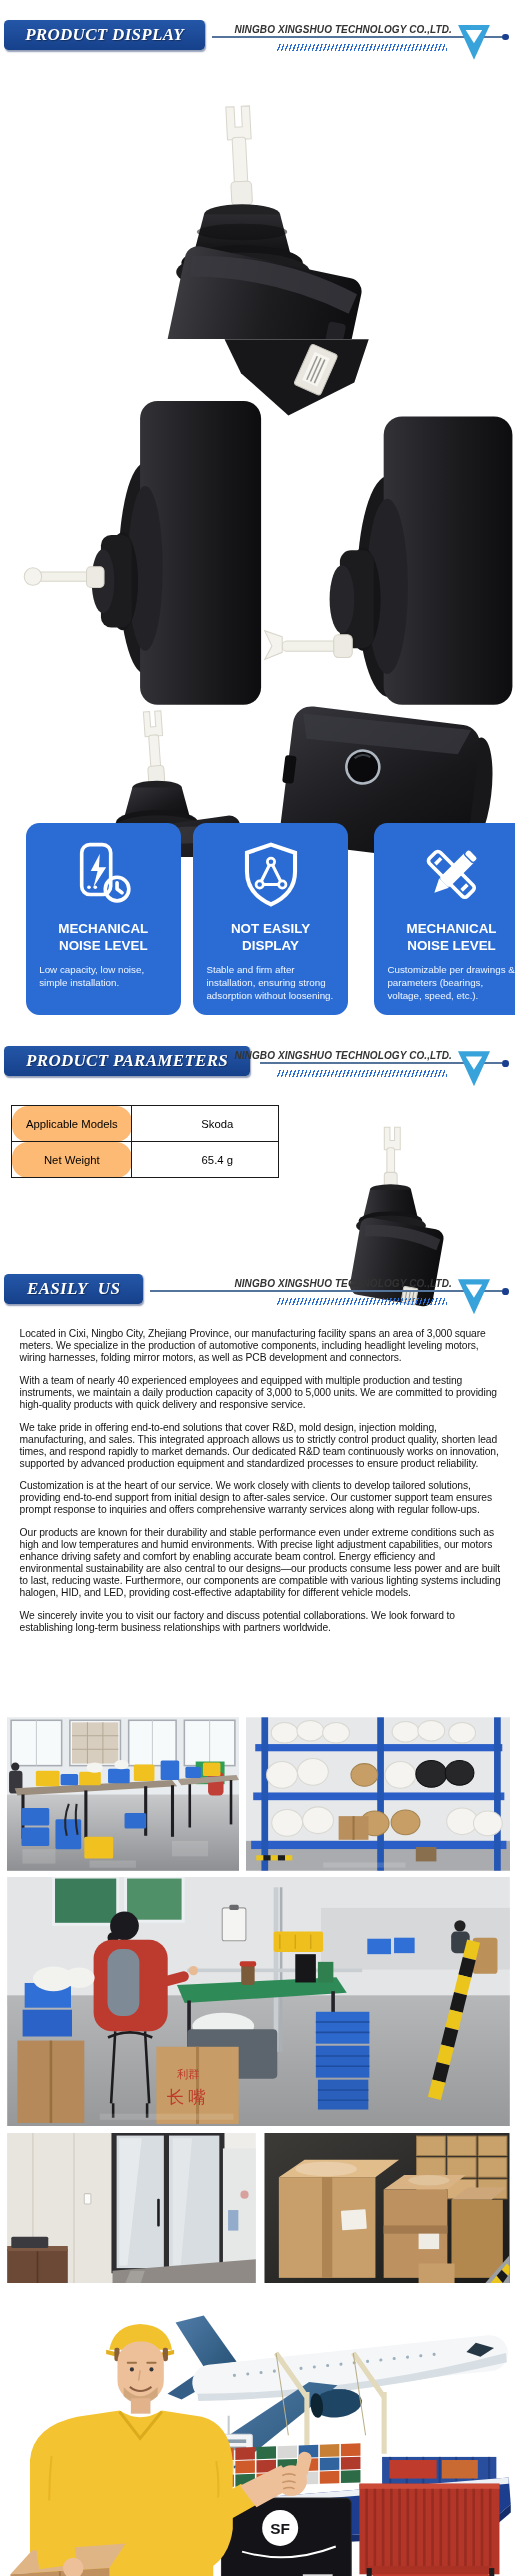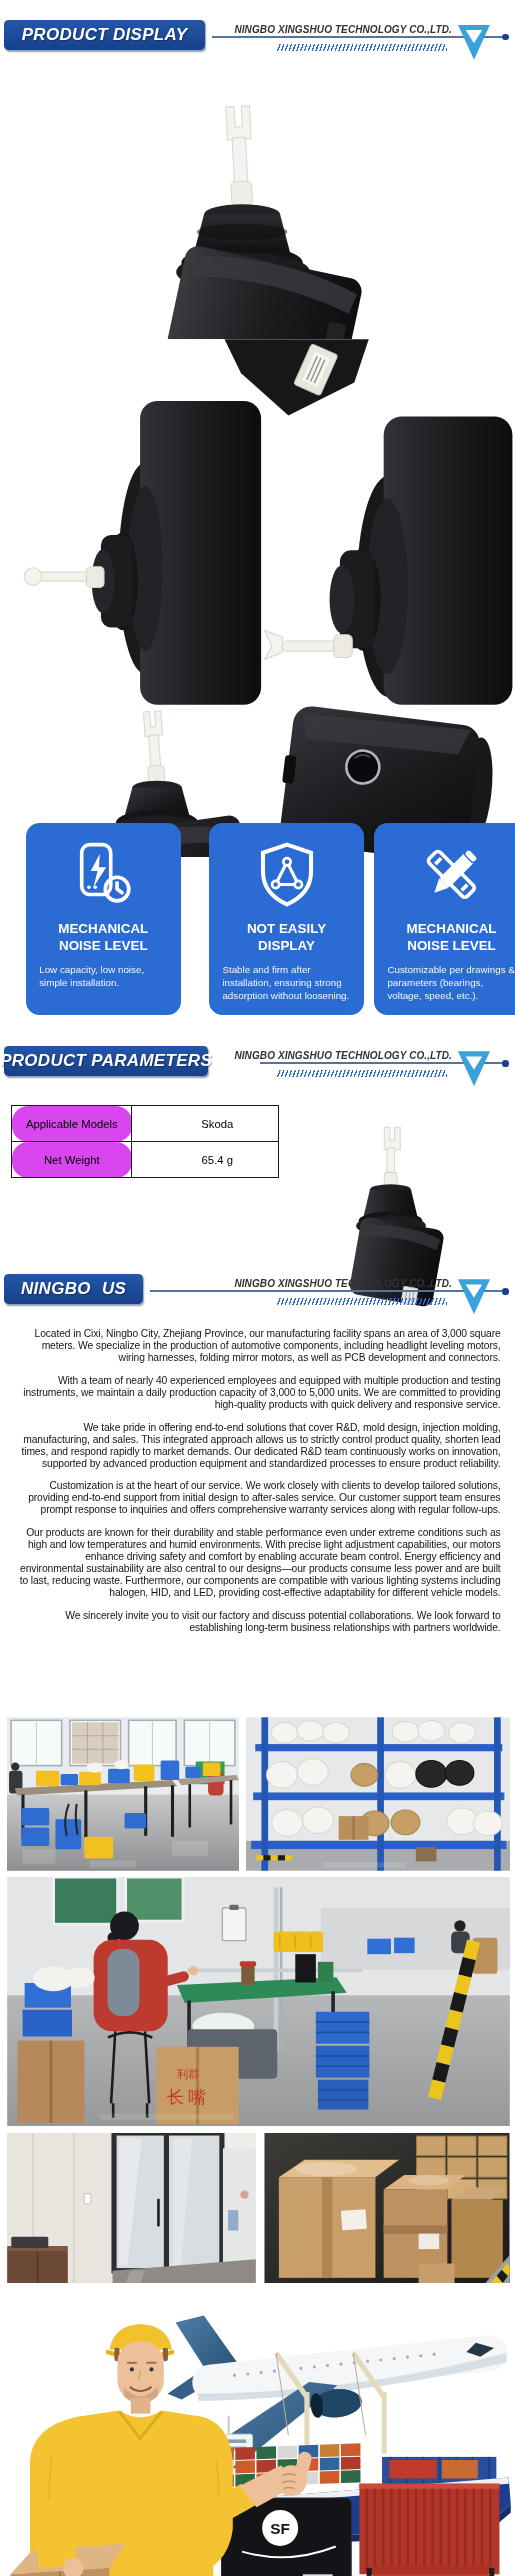--- a/index.html
+++ b/index.html
@@ -6,21 +6,21 @@
   .page{position:relative;width:515px;height:2670px;margin:0 auto;background:#fff;
         font-family:"Liberation Sans",sans-serif;overflow:hidden;}
 
   
   .band{position:absolute;left:0;width:515px;height:58px;}
   .band-box{position:absolute;left:4.1px;top:0;height:30px;border-radius:4.6px;
             background:linear-gradient(180deg,#2457a8,#16408a);
             box-shadow:1px 1.5px 1.5px rgba(15,40,95,.45);
             display:flex;align-items:center;justify-content:center;}
   .band-box span{color:#fff;font-style:italic;font-weight:bold;font-size:17px;
-                 letter-spacing:0.3px;white-space:nowrap;text-shadow:1px 1px 1px rgba(0,0,0,.35);}
+                 letter-spacing:0.3px;white-space:nowrap;text-shadow:1px 1px 1px rgba(0,0,0,.35);font-family:Liberation Serif, serif;}
   .band-company{position:absolute;top:4.1px;right:63px;font-style:italic;font-size:10px;
                 color:#333;font-weight:600;letter-spacing:0.1px;white-space:nowrap;}
   .band-line{position:absolute;top:16px;right:13.4px;height:2.1px;
              background:linear-gradient(180deg,#b9c9dd 0 0.5px,#54749c 0.5px 100%);}
   .band-slashes{position:absolute;top:24px;right:68px;width:170px;height:7.2px;
                 background:repeating-linear-gradient(110deg,transparent 0 2.3px,#2e6ed0 2.3px 3.6px);}
   .band-triangle{position:absolute;top:5.2px;right:25px;width:32px;height:35px;background:#38a2da;
                  clip-path:polygon(0 0,100% 0,50% 100%);}
   .band-triangle::after{content:"";position:absolute;left:7.7px;top:5.2px;width:16.5px;height:13.4px;
                  background:#fff;clip-path:polygon(0 0,100% 0,50% 100%);}
@@ -34,25 +34,25 @@
   .feature{position:absolute;top:823px;width:155px;height:192px;background:#2b6cd4;
            border-radius:13.4px;color:#fff;margin-left:16px;}
   .feature .f-icon{height:77px;margin-top:13.4px;display:flex;align-items:center;justify-content:center;}
   .feature .f-icon svg{width:68px;height:68px;}
   .feature .f-title{margin-top:6.2px;text-align:center;font-weight:bold;font-size:13.4px;line-height:17px;}
   .feature .f-desc{margin:9.3px 13.4px 0;font-size:9.8px;line-height:13px;color:#f0f6ff;}
 
   
   .params-table{position:absolute;left:11.3px;top:1105px;border-collapse:collapse;}
   .params-table td{border:1px solid #1a1a1a;height:33px;font-size:11.3px;text-align:center;color:#000;}
-  .params-table td.pt-label{width:117px;background:#d946ef;border-radius:16px;}
+  .params-table td.pt-label{width:117px;background:#fdba74;border-radius:16px;}
   .params-table td.pt-value{width:120px;background:#fff;padding-left:25px;}
 
   
-  .about{position:absolute;left:19.6px;top:1328px;width:481px;color:#141414;text-align:right;}
+  .about{position:absolute;left:19.6px;top:1328px;width:481px;color:#141414;}
   .about p{font-size:10.3px;line-height:12px;margin:0 0 10.8px;letter-spacing:-0.1px;}
 </style>
 </head>
 <body>
 
 <div class="page">
 
   <div class="band" style="top:19.6px;">
     <div class="band-box" style="width:201px;">
       <span>PRODUCT DISPLAY</span>
@@ -191,21 +191,21 @@
           <circle cx="58" cy="102" r="4" fill="#fff"></circle>
       </svg>
     </div>
     <div class="f-title">
       <div>MECHANICAL</div>
       <div>NOISE LEVEL</div>
     </div>
     <div class="f-desc">Low capacity, low noise, simple installation.</div>
   </div>
 
-  <div class="feature" style="left:193px;">
+  <div class="feature" style="left:177px;">
     <div class="f-icon">
       <svg viewBox="0 0 150 150">
         <path d="M75 8 L128 26 V68 C128 104 106 126 75 140 C44 126 22 104 22 68 V26 Z" fill="none" stroke="#fff" stroke-width="9"></path>
         <path d="M75 46 L100 96 H50 Z" fill="none" stroke="#fff" stroke-width="7" stroke-linejoin="round"></path>
         <circle cx="75" cy="46" r="8" fill="#2b6cd4" stroke="#fff" stroke-width="6"></circle>
         <circle cx="100" cy="96" r="8" fill="#2b6cd4" stroke="#fff" stroke-width="6"></circle>
         <circle cx="50" cy="96" r="8" fill="#2b6cd4" stroke="#fff" stroke-width="6"></circle>
       </svg>
     </div>
     <div class="f-title">
@@ -230,21 +230,21 @@
       </svg>
     </div>
     <div class="f-title">
       <div>MECHANICAL</div>
       <div>NOISE LEVEL</div>
     </div>
     <div class="f-desc">Customizable per drawings &amp; parameters (bearings, voltage, speed, etc.).</div>
   </div>
 
   <div class="band" style="top:1046px;">
-    <div class="band-box" style="width:204px;">
+    <div class="band-box" style="width:246px;">
       <span>PRODUCT PARAMETERS</span>
     </div>
     <div class="band-company">NINGBO XINGSHUO TECHNOLOGY CO.,LTD.</div>
     <div class="band-line" style="left:260px;"></div>
     <div class="band-slashes"></div>
     <div class="band-triangle"></div>
     <div class="band-dot"></div>
   </div>
 
   <table class="params-table">
@@ -284,21 +284,21 @@
           <line x1="203" y1="322" x2="203" y2="342"></line>
             <line x1="210" y1="322" x2="210" y2="342"></line>
             <line x1="217" y1="322" x2="217" y2="342"></line>
         </g>
       </g>
     </svg>
   </div>
 
   <div class="band" style="top:1274px;">
     <div class="band-box" style="width:139px;">
-      <span style="word-spacing:6.2px;">NINGBO US</span>
+      <span style="word-spacing:6.2px;">EASILY US</span>
     </div>
     <div class="band-company">NINGBO XINGSHUO TECHNOLOGY CO.,LTD.</div>
     <div class="band-line" style="left:150px;"></div>
     <div class="band-slashes"></div>
     <div class="band-triangle"></div>
     <div class="band-dot"></div>
   </div>
 
   <div class="about">
     <p>Located in Cixi, Ningbo City, Zhejiang Province, our manufacturing facility spans an area of 3,000 square meters. We specialize in the production of automotive components, including headlight leveling motors, wiring harnesses, folding mirror motors, as well as PCB development and connectors.</p>

